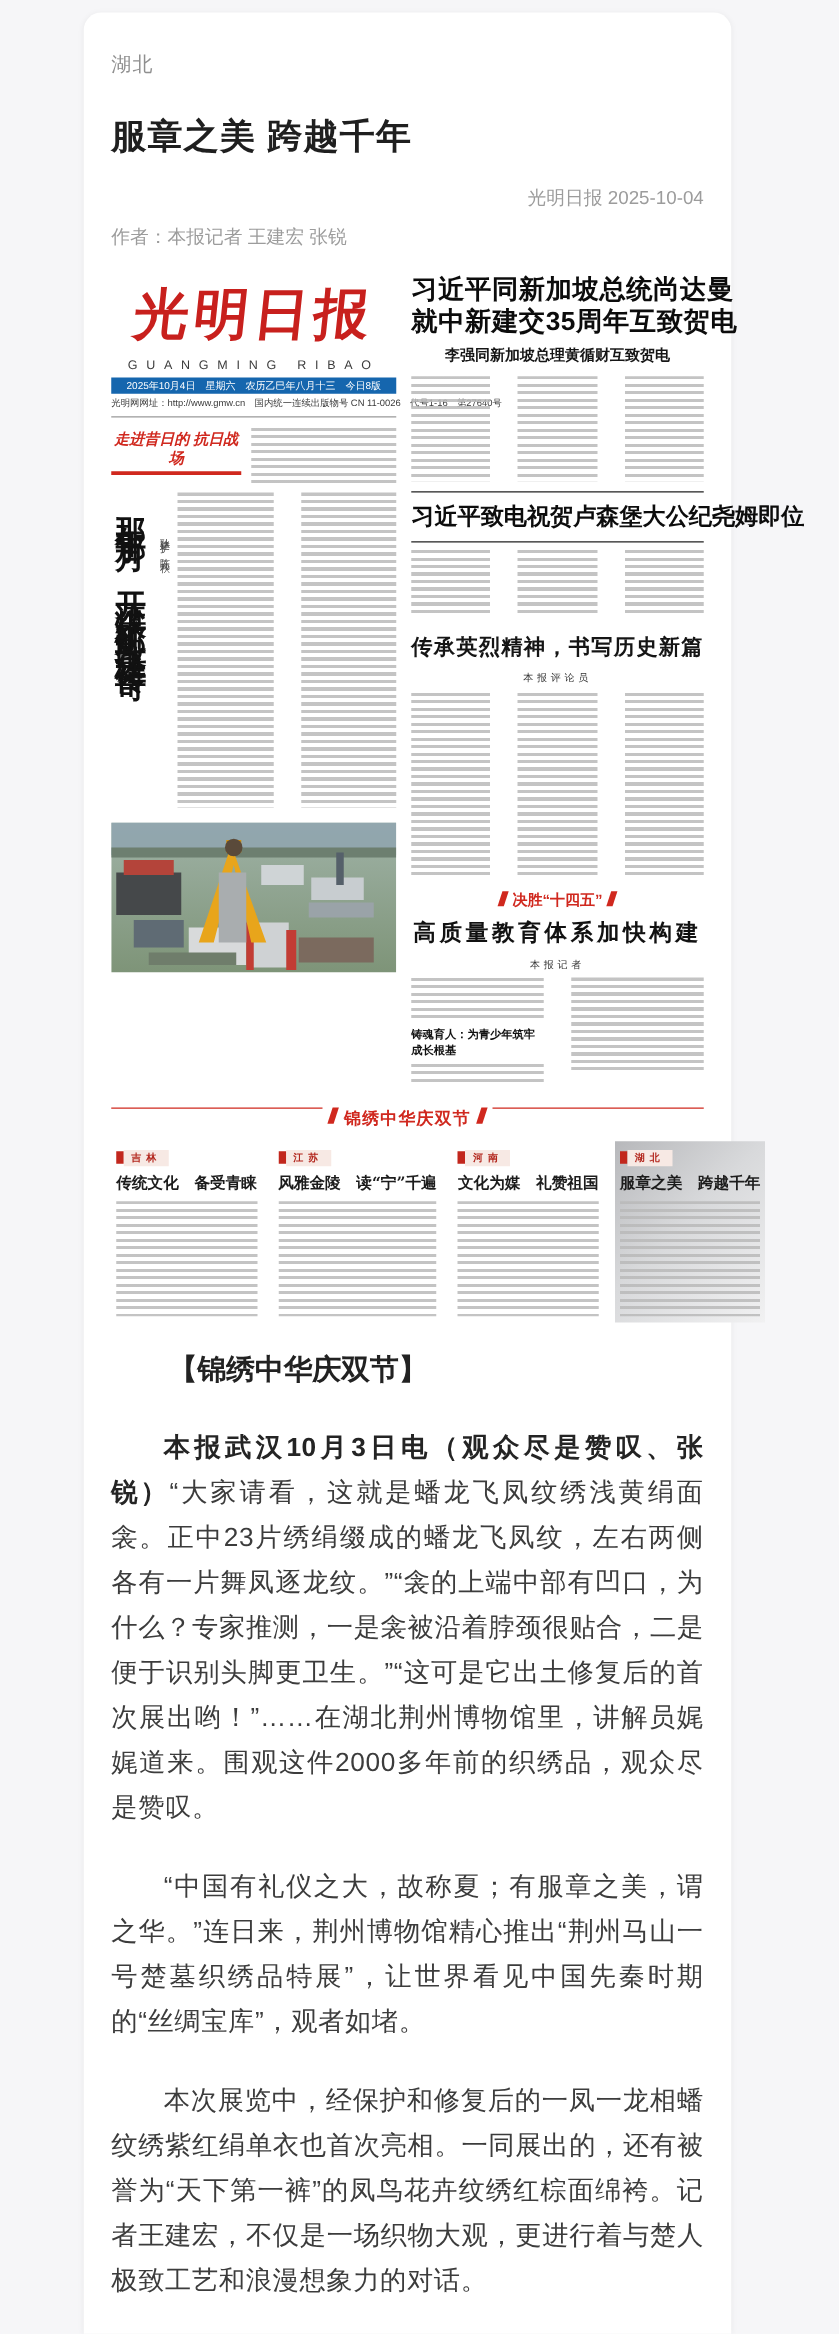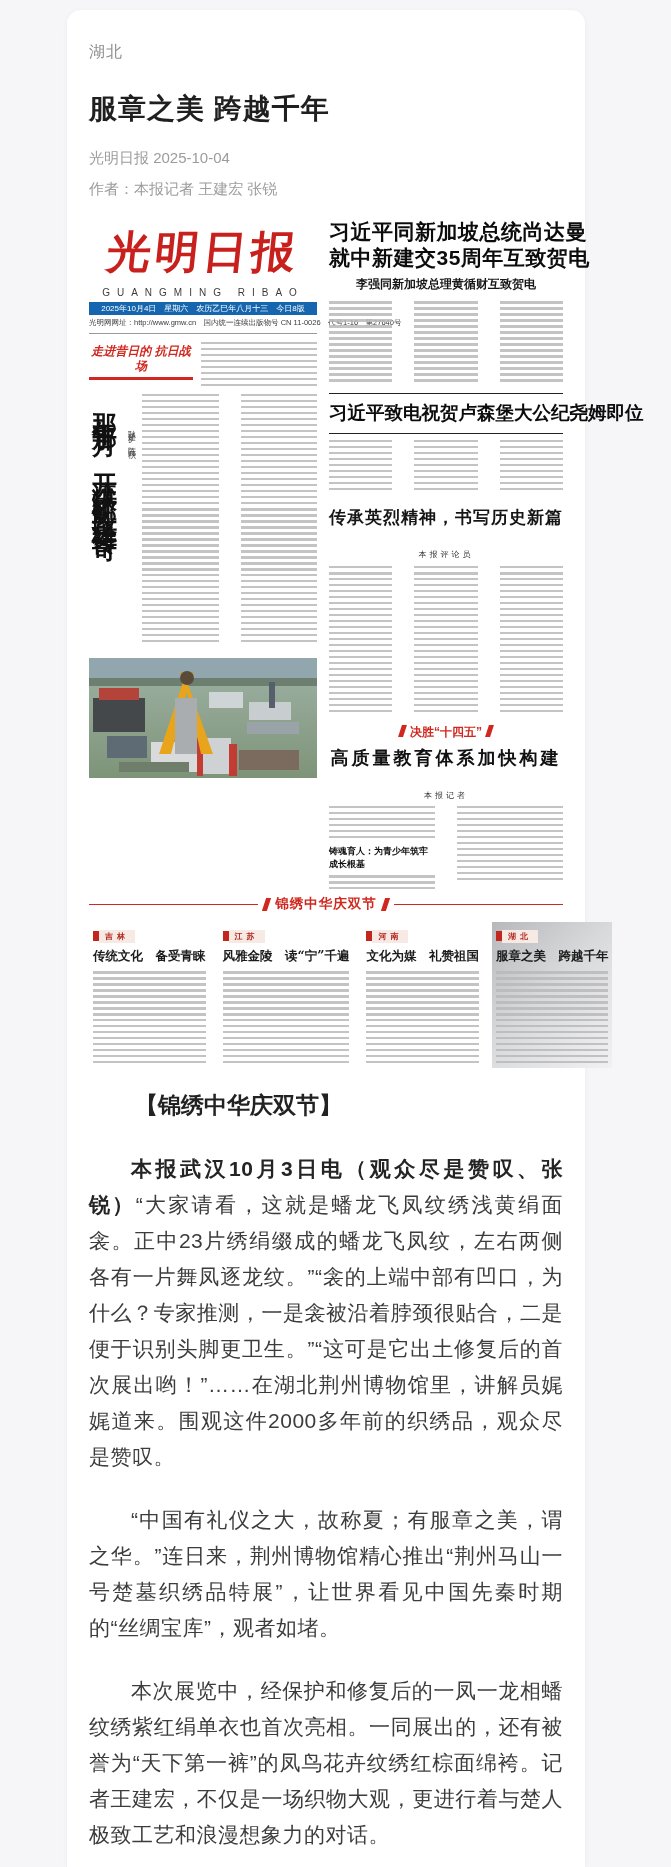--- a/index.html
+++ b/index.html
@@ -4,21 +4,21 @@
 <style>
   * { margin:0; padding:0; box-sizing:border-box; }
   html,body { width:671px; height:1867px; overflow:hidden; }
   body { background:#f6f6f8; font-family:"Liberation Sans", sans-serif; }
   .card { position:absolute; left:67px; top:10px; width:518px; height:1857px;
           background:#fff; border-radius:14px 14px 0 0;
           box-shadow:0 1px 5px rgba(0,0,0,.05); padding:32px 22px 0; }
   
   .category { font-size:16px; color:#8f8f8f; letter-spacing:1px; }
   .title { margin-top:27px; font-size:28px; font-weight:700; color:#1f1f1f; letter-spacing:1px; }
-  .meta { margin-top:21px; font-size:15px; color:#9c9c9c; }
+  .meta { margin-top:21px; font-size:15px; color:#9c9c9c;text-align:right; }
   .meta2 { margin-top:12px; font-size:15px; color:#9c9c9c; }
   
   .np { margin-top:20px; width:474px; background:#fff; font-family:"Liberation Sans", sans-serif; }
   .np-body { display:flex; gap:12px; }
   .np-left { width:228px; }
   .np-right { width:234px; }
   .masthead { color:#c8201d; font-family:"DejaVu Serif", serif; font-weight:700;
               font-size:44px; letter-spacing:4px; transform:skewX(-6deg);
               white-space:nowrap; line-height:66px; text-align:center; }
   .latin { text-align:center; font-size:10px; letter-spacing:7px; color:#3c3c3c; margin-top:2px; }
@@ -40,29 +40,29 @@
   .cols > div { flex:1; }
   .photo { margin-top:8px; width:228px; height:120px; display:block; }
   
   .lead-hl { font-weight:900; font-size:21px; color:#0c0c0c; text-align:center;
              line-height:26px; letter-spacing:0.5px; white-space:nowrap; }
   .lead-sub { margin-top:5px; font-weight:700; font-size:12px; color:#161616; text-align:center; white-space:nowrap; }
   .rule { border-top:1.5px solid #222; margin:8px 0 6px; }
   .hl2 { font-weight:900; font-size:18.5px; color:#0c0c0c; text-align:center; white-space:nowrap; letter-spacing:0; }
   .hl3 { margin-top:14px; font-family:"DejaVu Serif", serif; font-weight:700; font-size:17px;
          color:#151515; text-align:center; white-space:nowrap; letter-spacing:1px; }
-  .byline { margin-top:20px; font-size:8px; color:#333; text-align:center; letter-spacing:3px; }
+  .byline { margin-top:8px; font-size:8px; color:#333; text-align:center; letter-spacing:3px; }
   .badge2 { margin-top:12px; text-align:center; color:#d0281e; font-weight:700; font-size:12px; }
   .badge2 .bar { display:inline-block; width:5px; height:12px; background:#d0281e;
                  transform:skewX(-18deg); vertical-align:-1px; margin:0 5px; }
   .hl4 { margin-top:5px; font-family:"DejaVu Serif", serif; font-weight:700; font-size:18px;
          color:#111; text-align:center; letter-spacing:3px; white-space:nowrap; }
   .inline-sub { font-weight:700; font-size:9px; color:#111; margin:5px 0 4px; }
   
-  .strip-banner { margin-top:4px; display:flex; align-items:center; }
+  .strip-banner { margin-top:19px; display:flex; align-items:flex-start; }
   .strip-banner .line { flex:1; border-top:1px solid #d0281e; }
   .strip-banner .bar { width:5px; height:13px; background:#d0281e; transform:skewX(-18deg); margin:0 6px; }
   .strip-banner .txt { color:#d0281e; font-weight:700; font-size:13.5px; letter-spacing:1px; }
   .regions { display:flex; gap:9px; margin-top:9px; }
   .region-col { flex:1; padding:5px 4px; }
   .region-col.hot { background:linear-gradient(135deg,#b7b8bb 0%,#d8d9db 45%,#f1f1f2 100%); }
   .chip { display:inline-flex; align-items:center; margin-bottom:5px; }
   .chip .sq { width:6px; height:10px; background:#c2271d; }
   .chip .tx { background:#f7e9e4; color:#b3271e; font-weight:700; font-size:8px;
               letter-spacing:4px; padding:1px 6px; }

